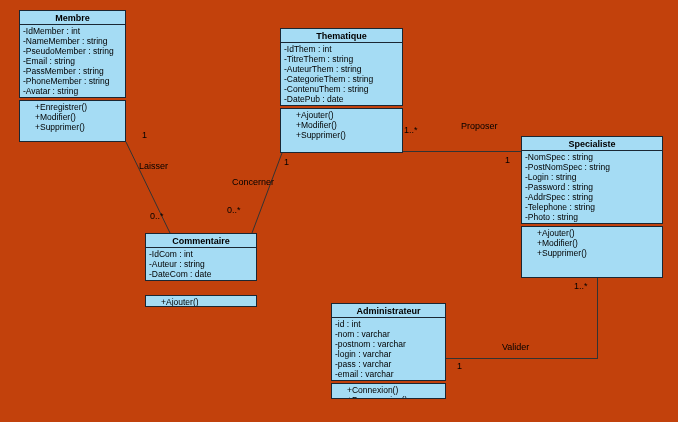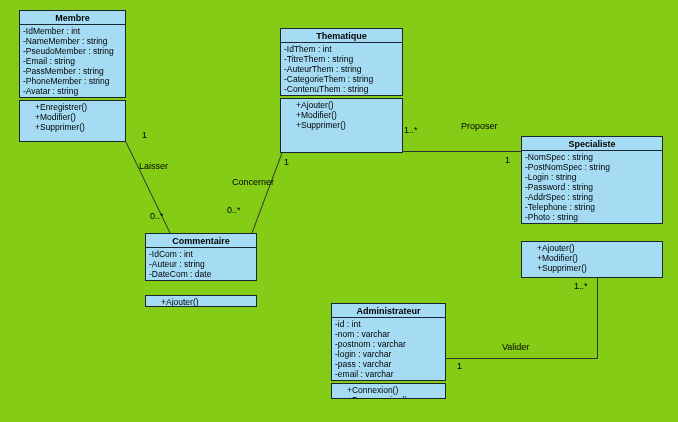--- a/index.html
+++ b/index.html
@@ -3,21 +3,21 @@
 <meta charset="utf-8">
 <style>
   * { margin: 0; padding: 0; box-sizing: border-box; }
   html, body { background: #ffffff; }
   body { font-family: "Liberation Sans", sans-serif; color: var(--text, #000); }
 
   .canvas {
     position: relative;
     width: 678px;
     height: 422px;
-    background: #84cc16;
+    background: #c2410c;
     overflow: hidden;
   }
 
   .assoc-layer { position: absolute; left: 0; top: 0; width: 678px; height: 422px; }
 
   .uml-class {
     position: absolute;
     display: flex;
     flex-direction: column;
     font-size: 8.5px;
@@ -95,30 +95,31 @@
 
   <div class="uml-class" style="left:280px; top:28px; width:123px; height:125px;justify-content:flex-end;">
     <div class="uml-head">
       <div class="uml-title">Thematique</div>
       <div class="uml-attrs">
           <div class="uml-row">-IdThem : int</div>
           <div class="uml-row">-TitreThem : string</div>
           <div class="uml-row">-AuteurThem : string</div>
           <div class="uml-row">-CategorieThem : string</div>
           <div class="uml-row">-ContenuThem : string</div>
+          <div class="uml-row">-DatePub : date</div>
         </div>
     </div>
     <div class="uml-methods">
         <div class="uml-row">+Ajouter()</div>
         <div class="uml-row">+Modifier()</div>
         <div class="uml-row">+Supprimer()</div>
       </div>
   </div>
 
-  <div class="uml-class" style="left:521px; top:136px; width:142px; height:142px;gap:15px;">
+  <div class="uml-class" style="left:521px; top:136px; width:142px; height:142px;">
     <div class="uml-head">
       <div class="uml-title">Specialiste</div>
       <div class="uml-attrs">
           <div class="uml-row">-NomSpec : string</div>
           <div class="uml-row">-PostNomSpec : string</div>
           <div class="uml-row">-Login : string</div>
           <div class="uml-row">-Password : string</div>
           <div class="uml-row">-AddrSpec : string</div>
           <div class="uml-row">-Telephone : string</div>
           <div class="uml-row">-Photo : string</div>

